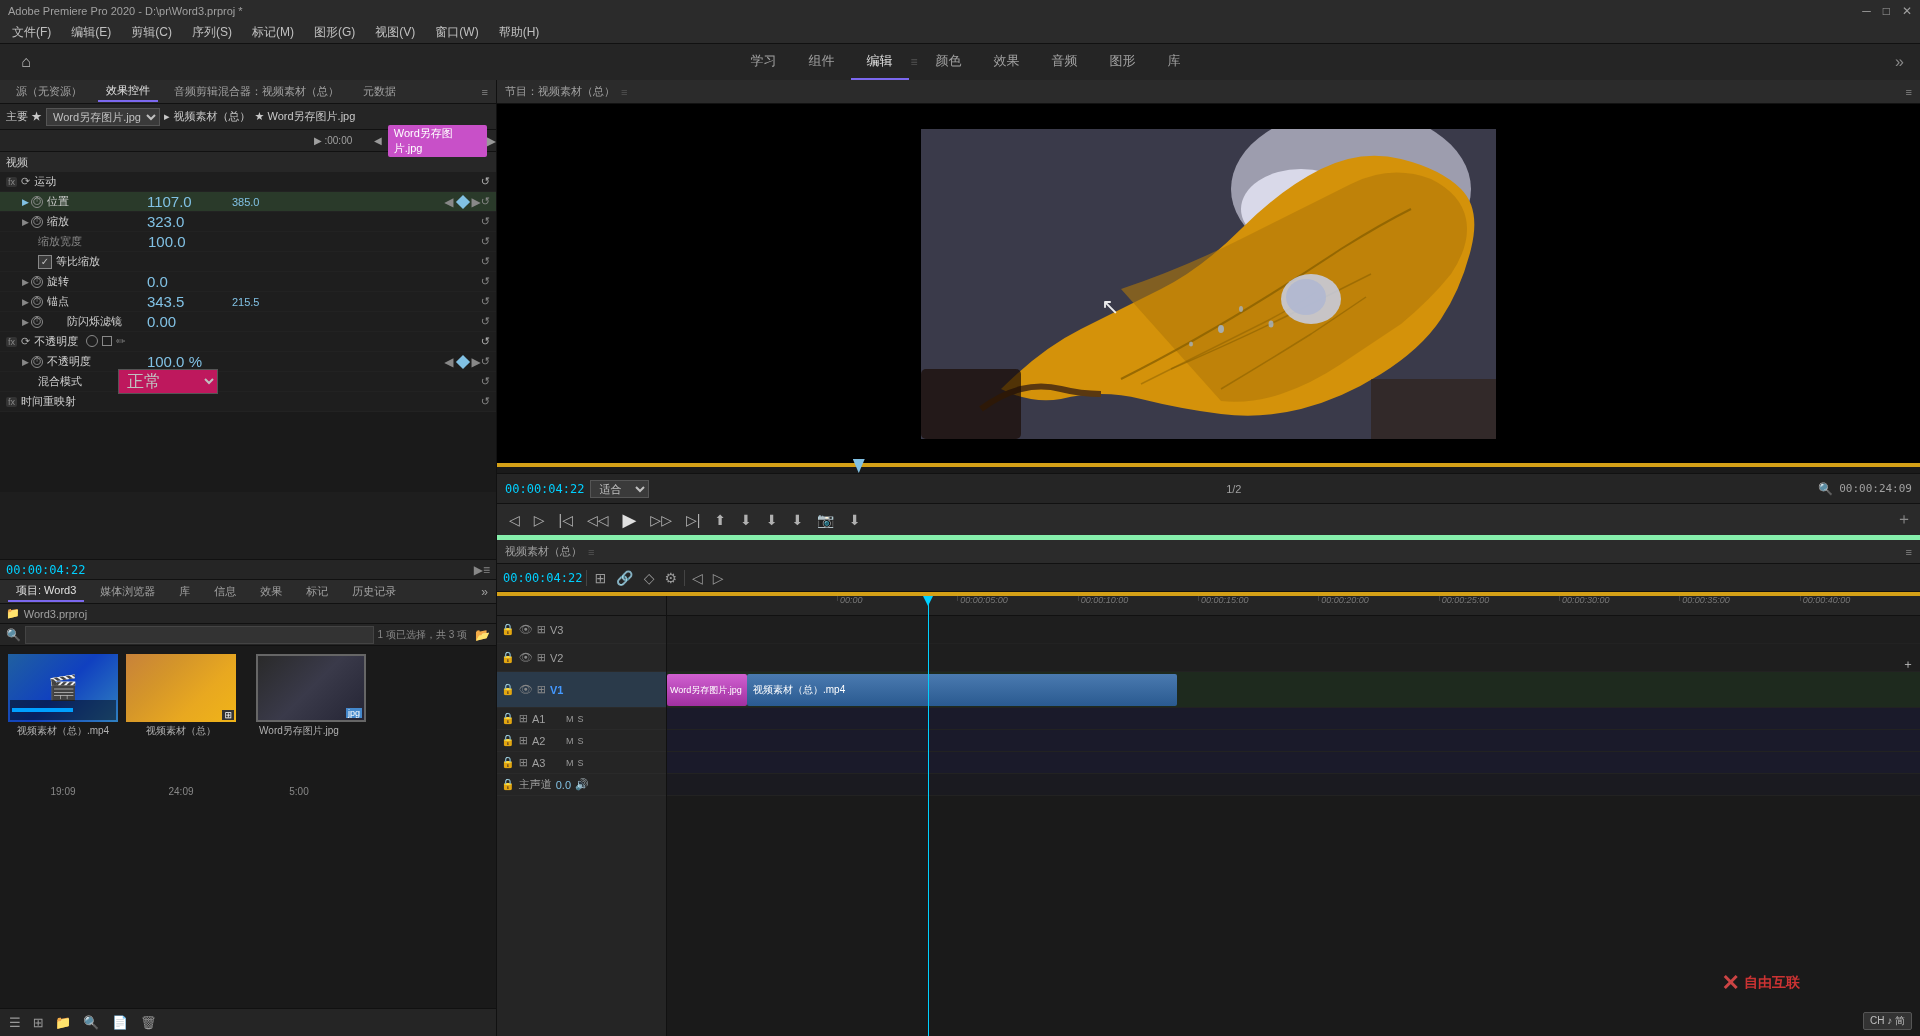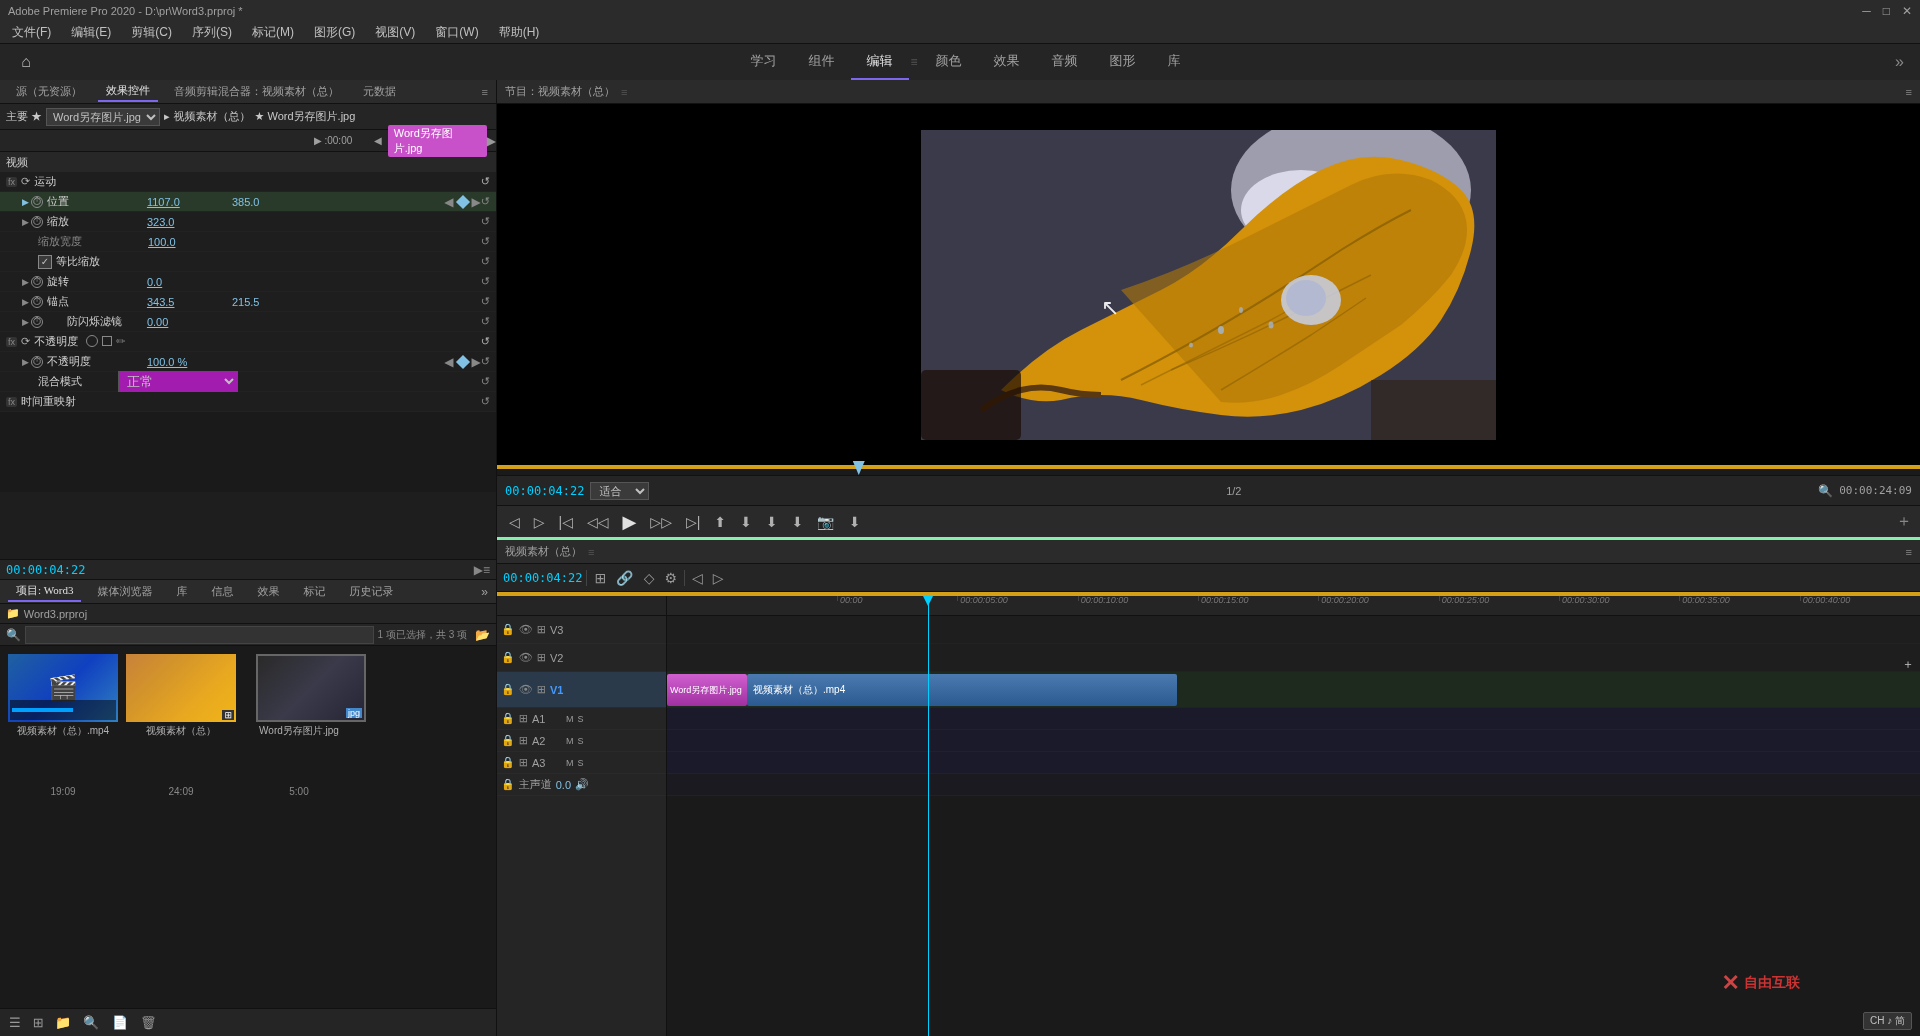--- a/index.html
+++ b/index.html
@@ -110,21 +110,20 @@
       padding: 0 8px;
       gap: 8px;
       font-size: 11px;
       color: #a0a0a0;
       border-bottom: 1px solid #111;
     }
     .panel-header-tab {
       padding: 2px 8px;
       cursor: pointer;
       color: #a0a0a0;
-      font-family: Liberation Serif, serif;
     }
     .panel-header-tab.active { color: #e0e0e0; border-bottom: 2px solid #7b68ee; }
     .panel-close { margin-left: auto; cursor: pointer; color: #888; }
 
     
     .ec-subheader {
       height: 26px;
       background: #252525;
       display: flex;
       align-items: center;
@@ -185,24 +184,23 @@
       display: flex;
       align-items: center;
       padding: 0 6px;
       border-bottom: 1px solid #222;
       background: #1e1e1e;
     }
     .prop-indent { width: 16px; }
     .prop-indent2 { width: 32px; }
     .prop-value {
       color: #81c1e4;
-      font-size: 11px;
+      font-size: 15px;
       min-width: 60px;
       cursor: pointer;
-      text-decoration: underline;
     }
     .prop-value2 {
       color: #81c1e4;
       font-size: 11px;
       margin-left: 25px;
       cursor: pointer;
     }
     .prop-controls {
       margin-left: auto;
       display: flex;
@@ -226,26 +224,26 @@
       height: 14px;
       border: 1px solid #888;
       background: #3a3a3a;
       display: flex;
       align-items: center;
       justify-content: center;
       font-size: 10px;
       color: #c0c0c0;
     }
     .blend-select {
-      background: #a21caf;
+      background: #be185d;
       border: 1px solid #555;
       color: #c0c0c0;
-      font-size: 13px;
+      font-size: 17px;
       padding: 1px 4px;
-      width: 120px;
+      width: 100px;
     }
 
     
     .bottom-left-panel {
       flex: 1;
       display: flex;
       flex-direction: column;
     }
     .project-panel-header {
       height: 24px;
@@ -336,21 +334,21 @@
       display: flex;
       flex-direction: column;
     }
 
     
     .preview-area {
       height: 460px;
       background: #14b8a6;
       display: flex;
       flex-direction: column;
-      border-bottom: 3px solid #86efac;
+      border-bottom: 5px solid #86efac;
     }
     .preview-header {
       height: 24px;
       background: #2b2b2b;
       display: flex;
       align-items: center;
       padding: 0 8px;
       gap: 6px;
       font-size: 11px;
       color: #a0a0a0;

